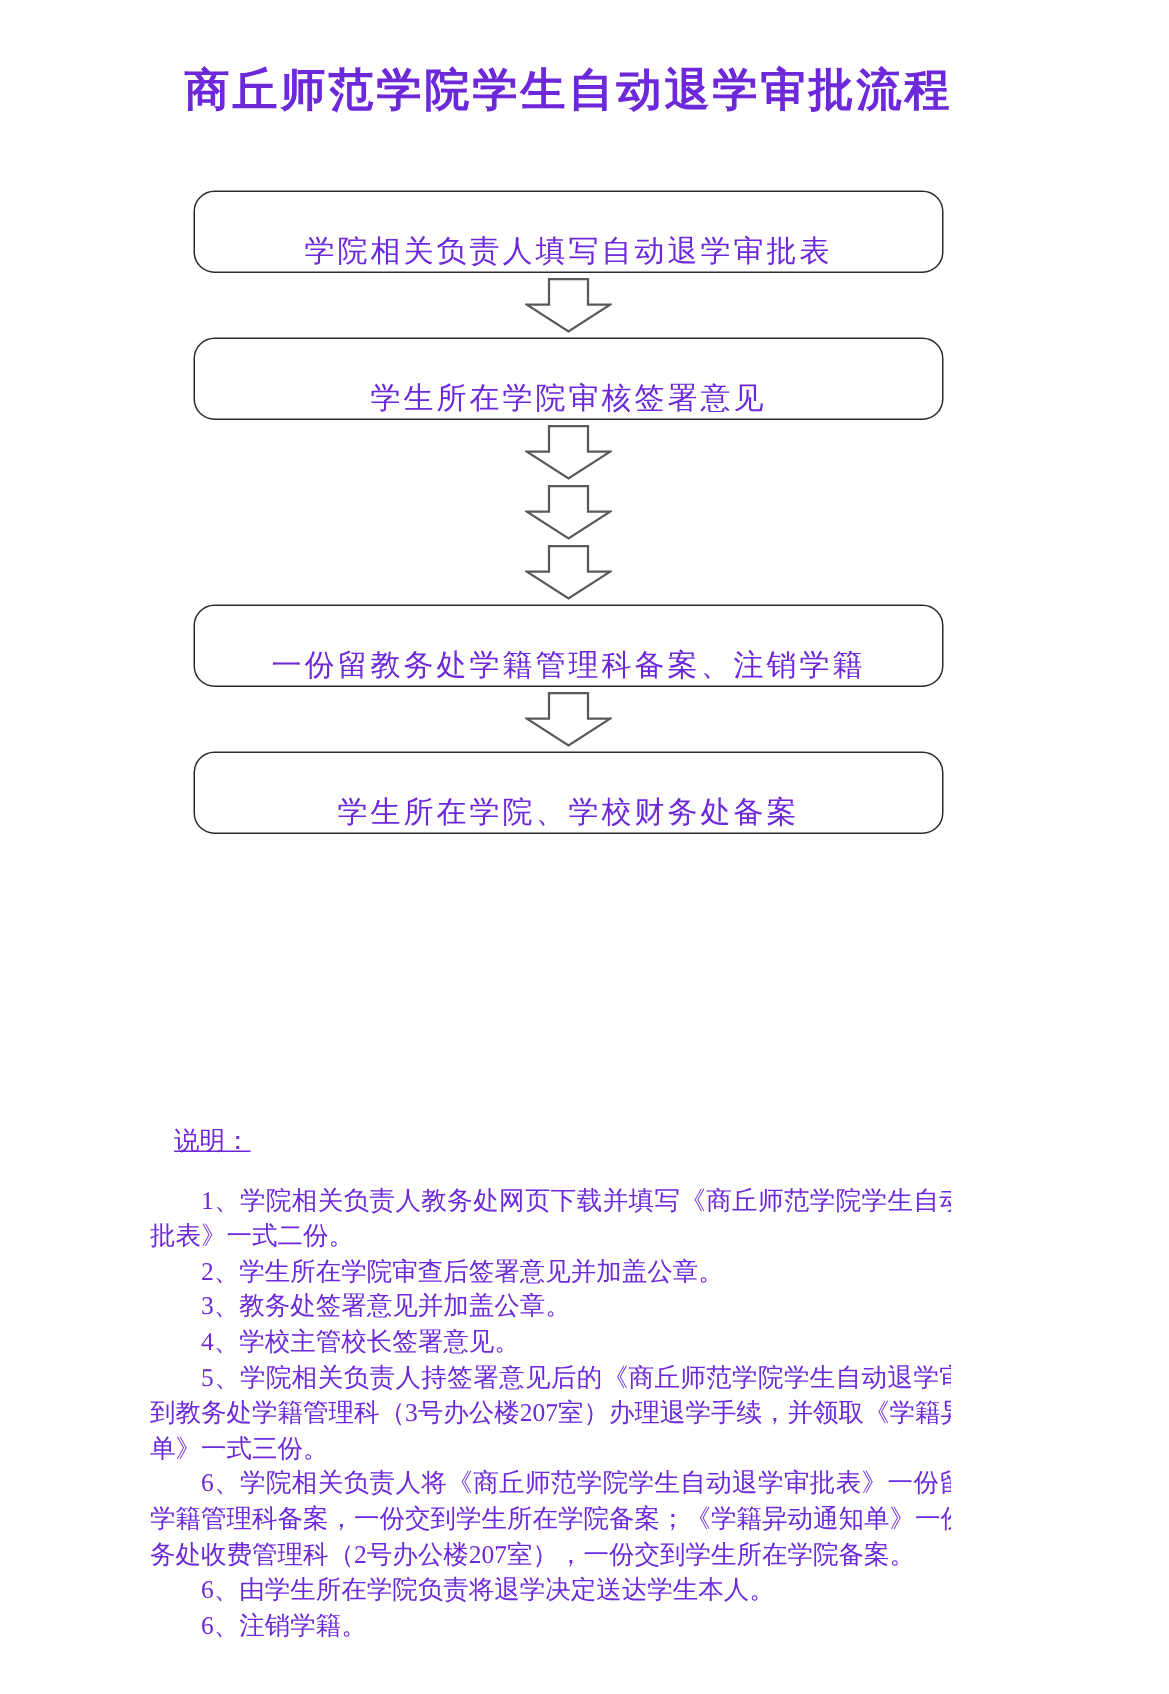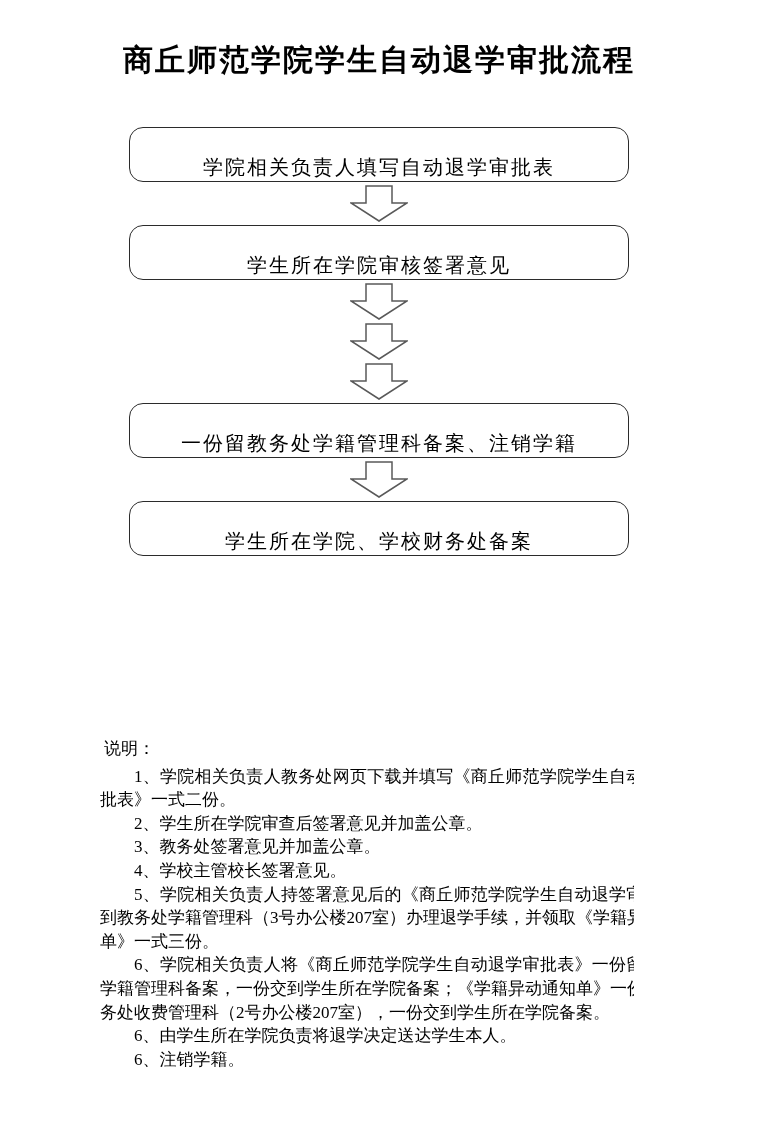--- a/index.html
+++ b/index.html
@@ -6,21 +6,21 @@
     margin: 0;
     padding: 0;
     background: #ffffff;
   }
   .page {
     position: relative;
     width: 634px;
     height: 1129px;
     background: #ffffff;
     font-family: "Liberation Serif", "DejaVu Serif", serif;
-    color: #000000;
+    color: #6d28d9;
     overflow: hidden;
   }
   .doc-title {
     position: absolute;
     top: 40px;
     left: 0;
     width: 758px;
     margin: 0;
     text-align: center;
     font-size: 30px;
@@ -62,21 +62,22 @@
   .notes {
     position: absolute;
     top: 733px;
     left: 100px;
     width: 595px;
     font-size: 17px;
     line-height: 23.6px;
     text-align: justify;
   }
   .notes-heading {
-    margin: 4px;
+    margin: 16px;
+    text-decoration: underline;
   }
   .note {
     margin: 0;
     text-indent: 2em;
   }
 </style>
 </head>
 <body>
 
 <div class="page">

